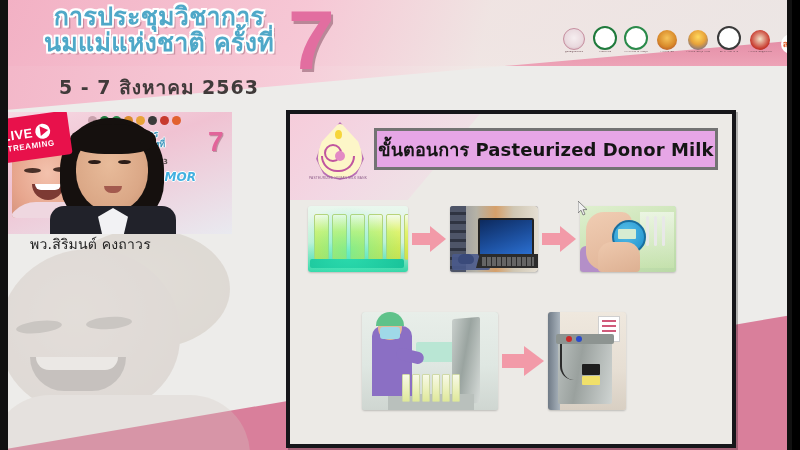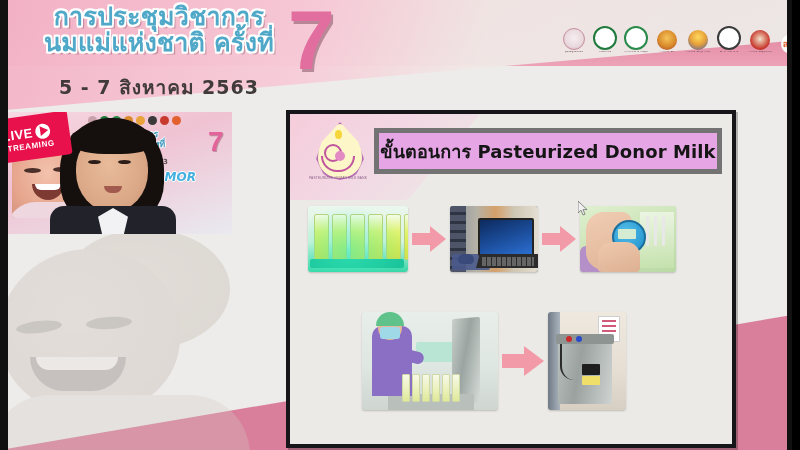--- a/index.html
+++ b/index.html
@@ -187,21 +187,21 @@
     clip-path:polygon(50% 0,88% 34%,100% 64%,82% 94%,50% 100%,18% 94%,0 64%,12% 34%);
   }
   .drop-dot{position:absolute;left:25px;top:10px;width:7px;height:9px;border-radius:50%;background:#f6d53a;}
   .drop-mom{position:absolute;left:14px;top:24px;width:14px;height:14px;border-radius:50%;border:2px solid #c0559f;}
   .drop-baby{position:absolute;left:25px;top:31px;width:10px;height:10px;border-radius:50%;background:#e38ac4;}
   .drop-arm{position:absolute;left:11px;top:36px;width:30px;height:14px;border-radius:0 0 18px 18px;border:2px solid #c0559f;border-top:none;}
   .drop-cap{position:absolute;left:-2px;top:56px;width:60px;text-align:center;font-size:3.2px;color:#8a5a86;letter-spacing:.2px;}
 
   .slide-title{
     position:absolute;left:84px;top:14px;width:338px;height:36px;
-    background:#e6a6e6;border:5px solid #737373;
+    background:#e6a6e6;border:3px solid #737373;
     display:flex;align-items:center;justify-content:center;
     font-family:"DejaVu Sans","Liberation Sans",sans-serif;
     font-weight:700;font-size:18px;color:#151515;letter-spacing:.1px;white-space:nowrap;
   }
 
   .row{position:absolute;display:flex;align-items:center;}
   .row1{left:18px;top:92px;width:410px;justify-content:flex-start;gap:0;}
   .row2{left:72px;top:198px;width:356px;}
 
   .photo{border-radius:3px;overflow:hidden;position:relative;box-shadow:0 1px 2px rgba(0,0,0,.2);}
@@ -396,20 +396,21 @@
       <div class="l1">
         <span>LIVE</span>
         <span class="pbg">
             <span class="play"></span>
           </span>
       </div>
       <div class="l2">STREAMING</div>
     </div>
   </div>
 
+  <div class="speaker-name">พว.สิริมนต์  คงถาวร</div>
 
   <div class="slide">
     <div class="slide-deco"></div>
 
     <div class="drop-logo">
       <div class="drop-shape"></div>
       <div class="drop-dot"></div>
       <div class="drop-mom"></div>
       <div class="drop-baby"></div>
       <div class="drop-arm"></div>

